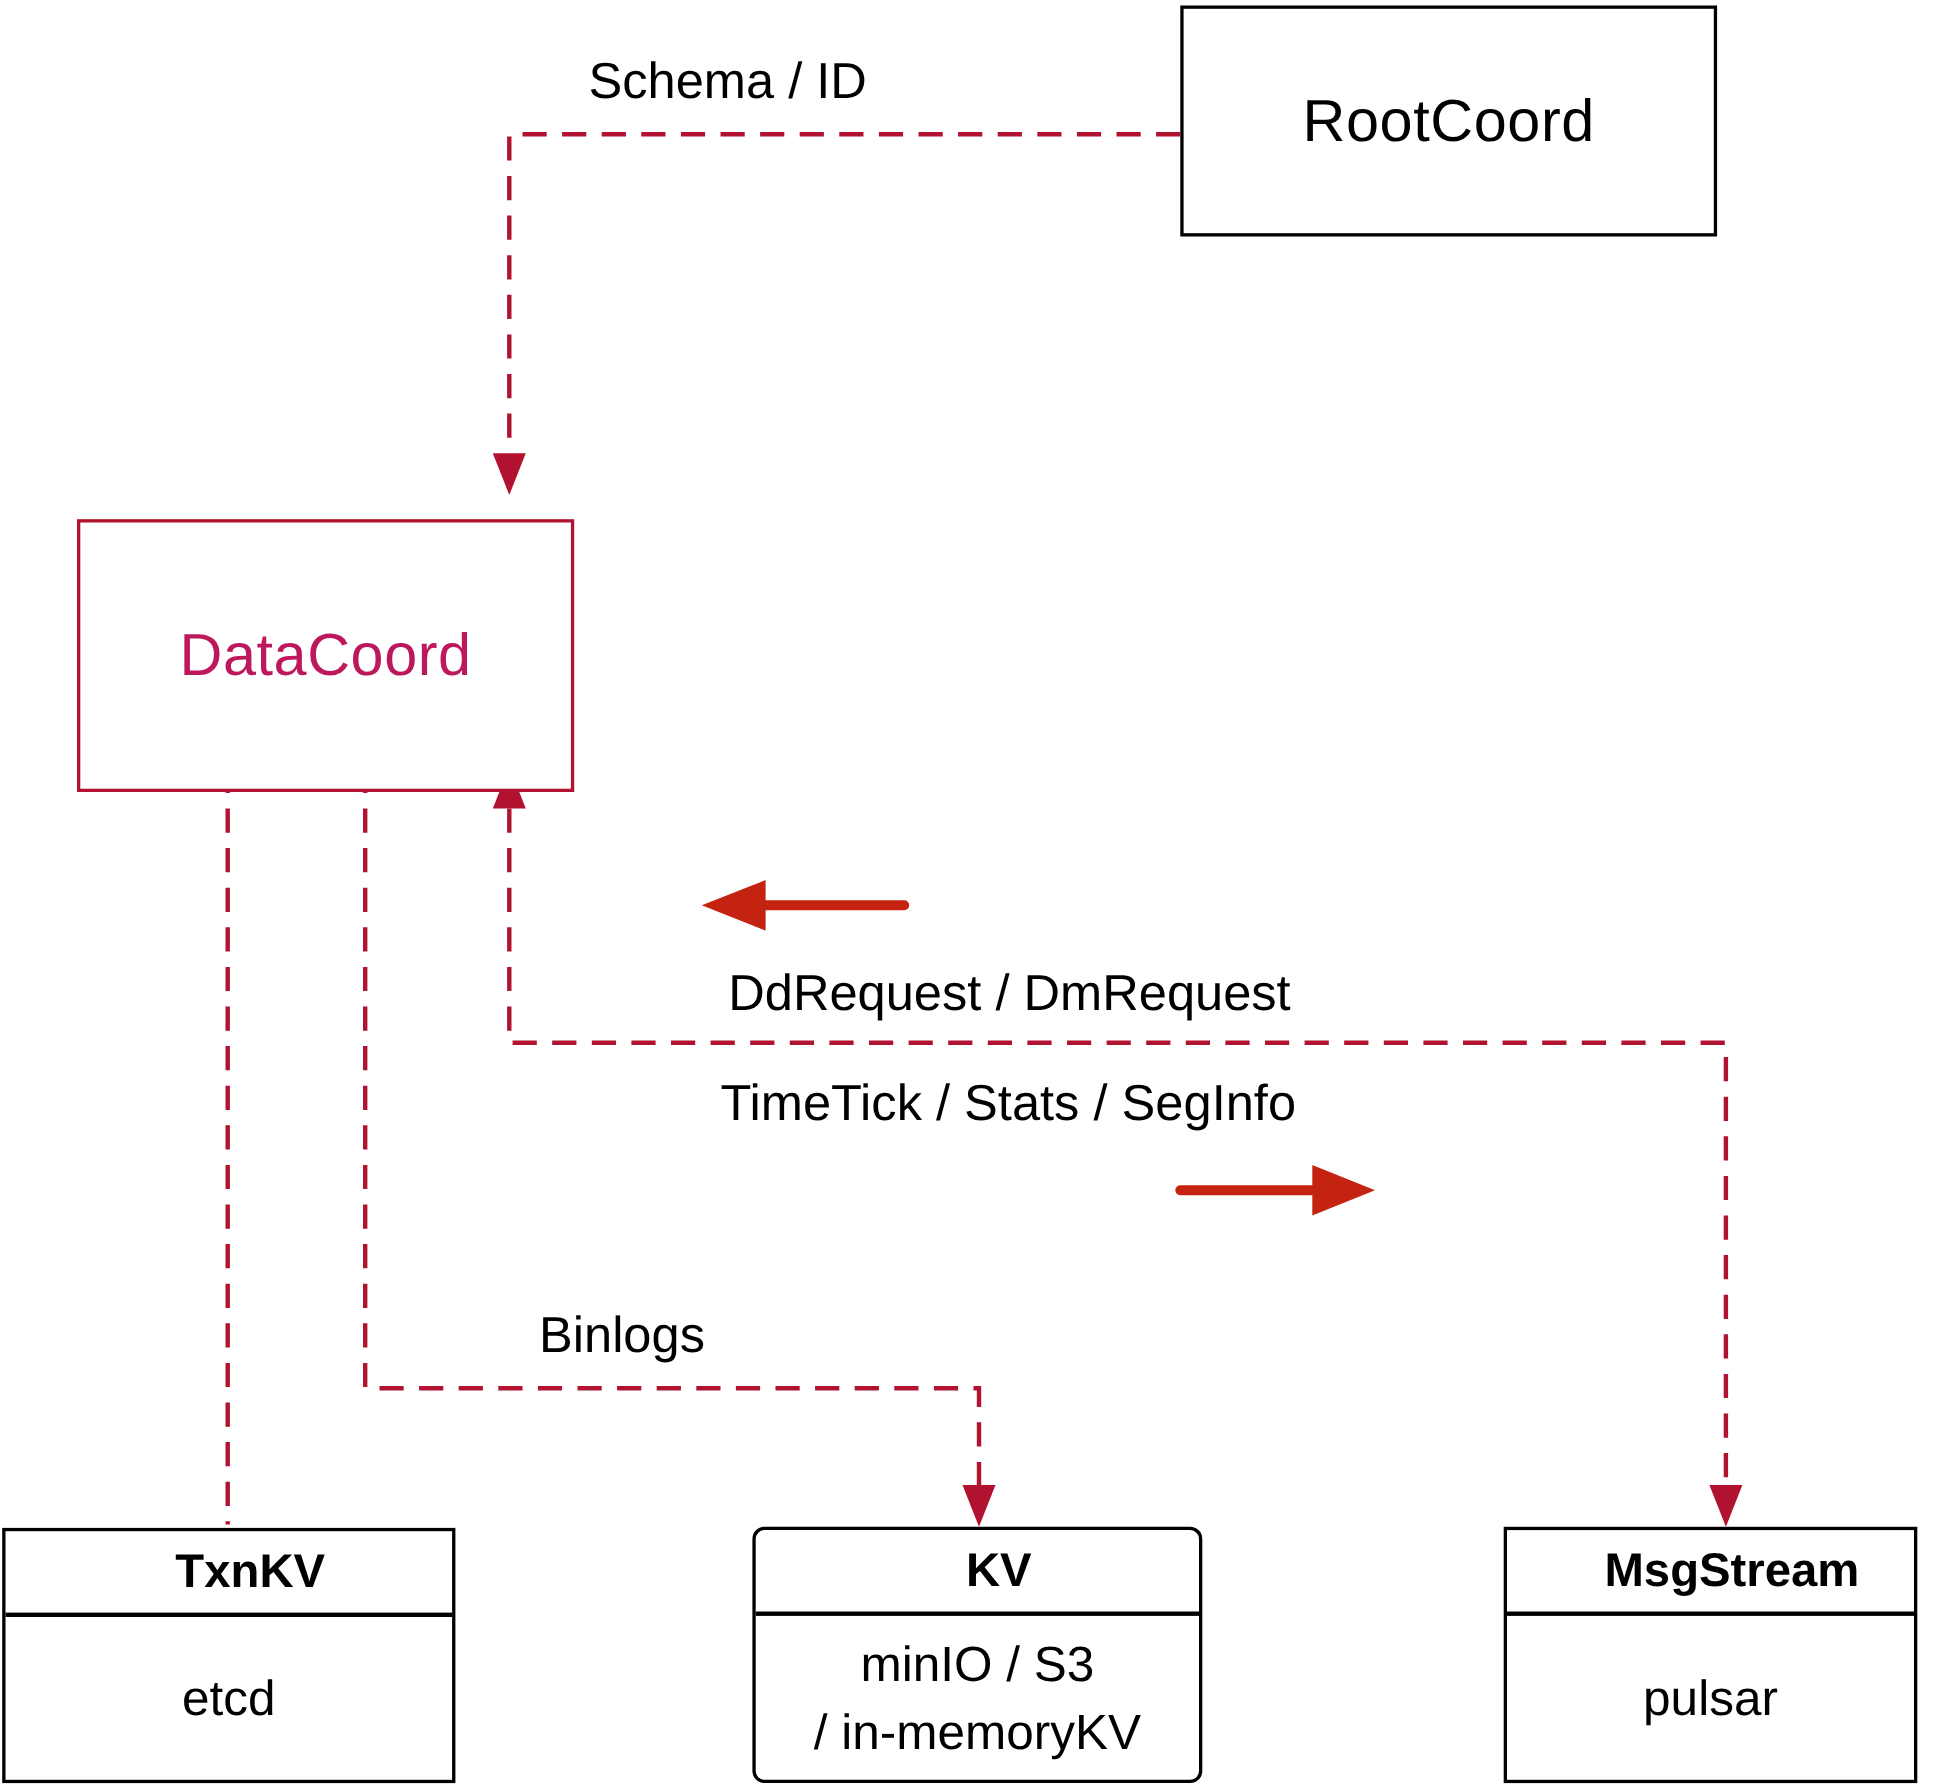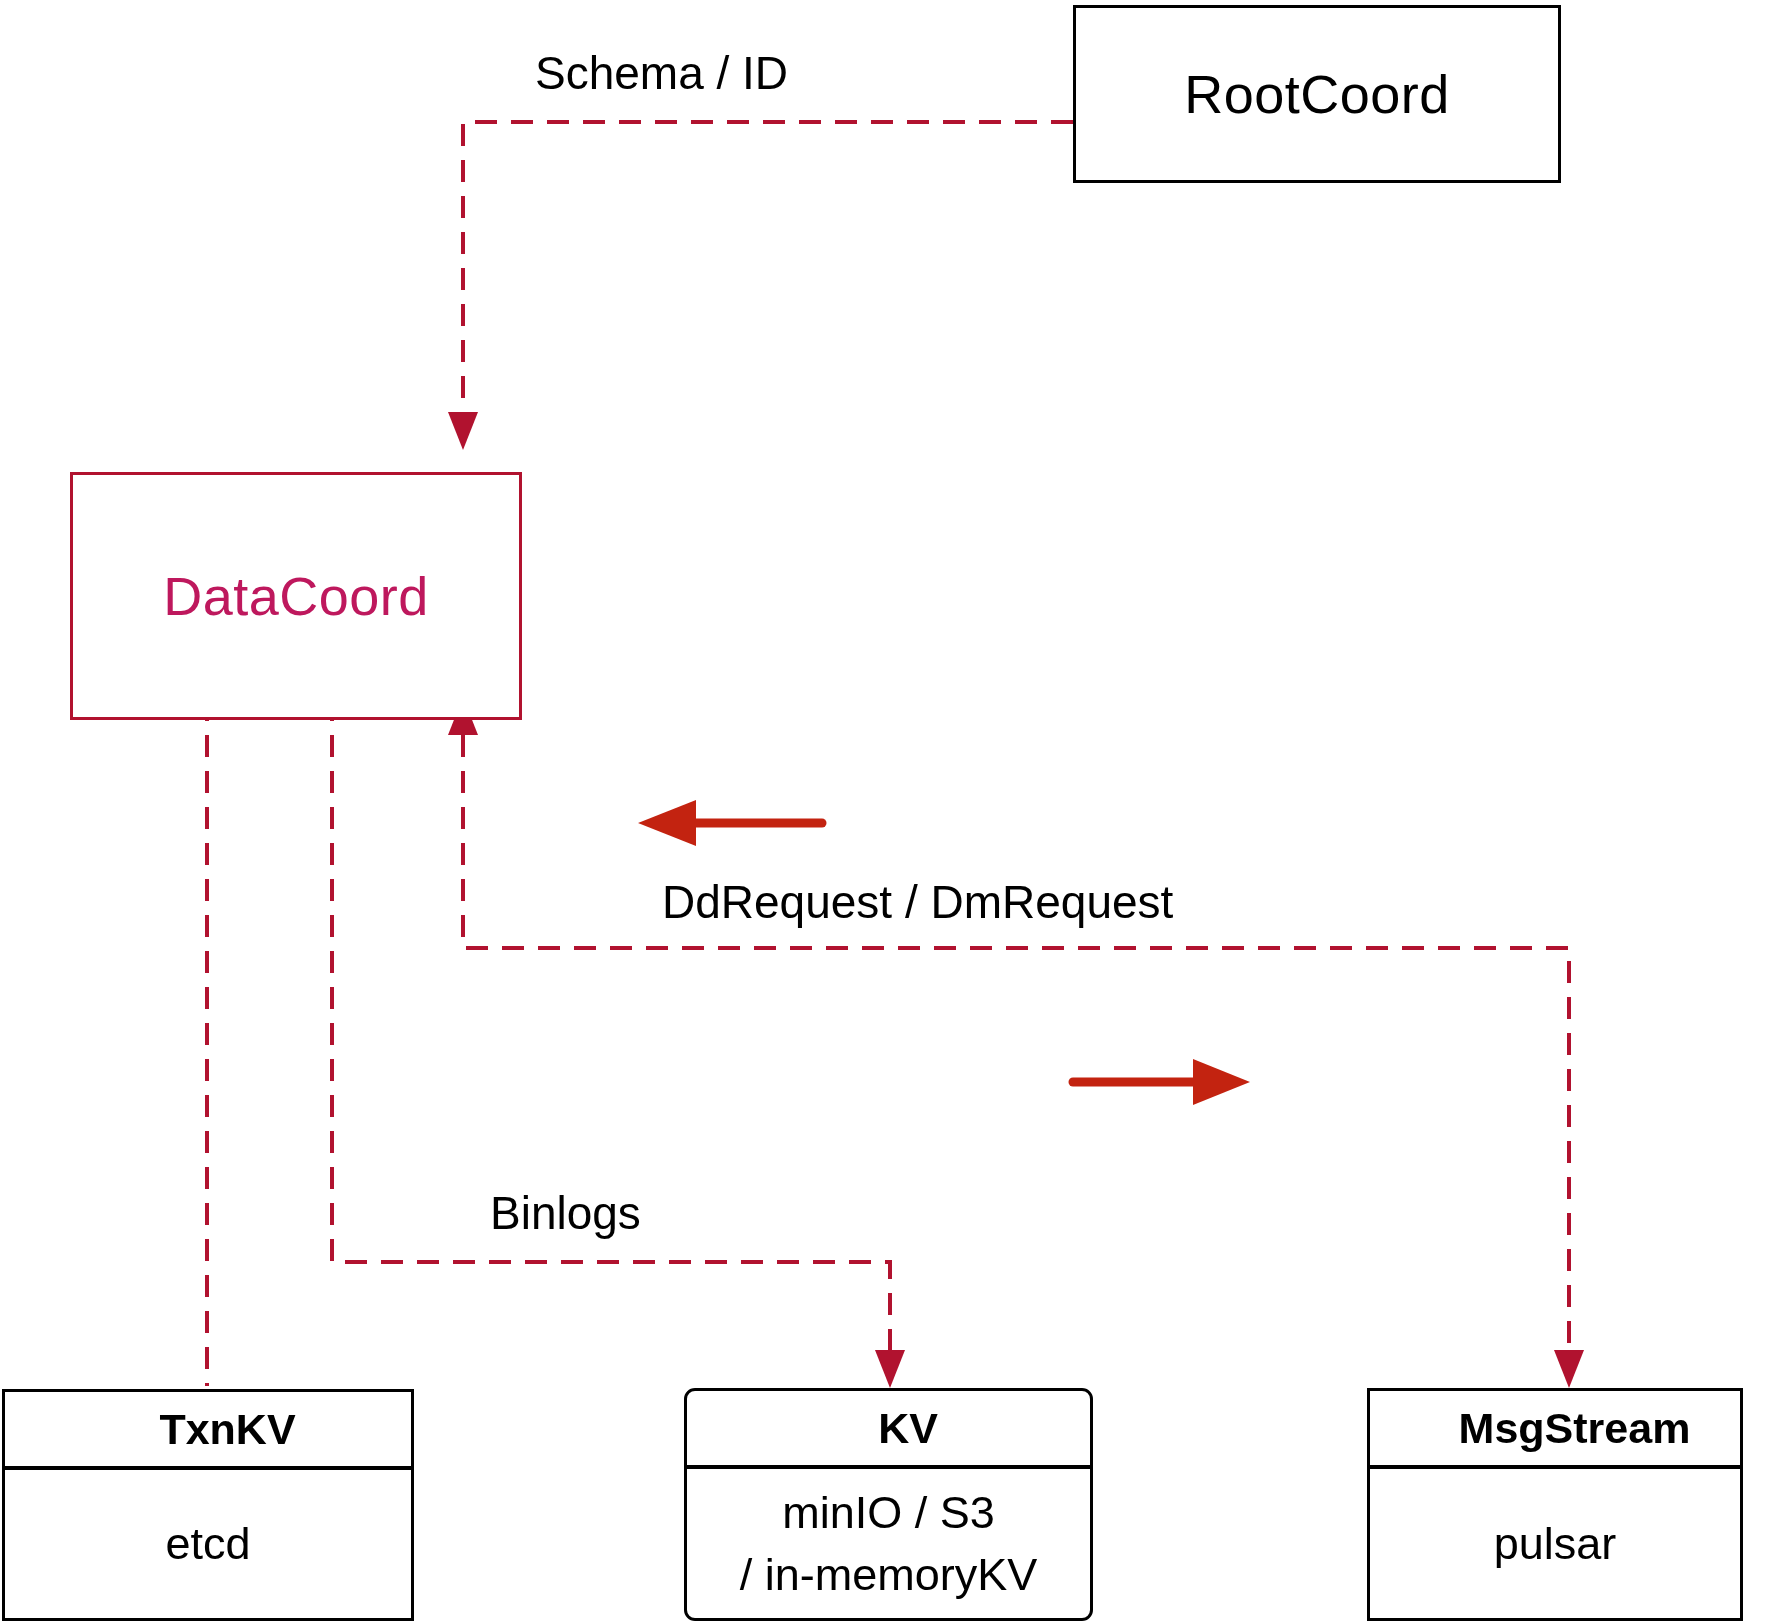--- a/index.html
+++ b/index.html
@@ -74,32 +74,33 @@
     <g>
       <path class="bigarrow" d="M822 823 H695"></path>
       <polygon class="bighead" points="638,823 696,800 696,846"></polygon>
     </g>
     <g>
       <path class="bigarrow" d="M1073 1082 H1194"></path>
       <polygon class="bighead" points="1250,1082 1193,1059 1193,1105"></polygon>
     </g>
   </svg>
 
-  <div class="node black" style="left:1073px;top:5px;width:488px;height:178px;">
+  <div class="node black" style="left:1073px;top:5px;width:488px;height:210px;">
     <span class="node-label">RootCoord</span>
   </div>
 
   <div class="node red" style="left:70px;top:448px;width:452px;height:248px;">
     <span class="node-label">DataCoord</span>
   </div>
 
   <div class="edge-label" style="left:535px;top:46px;">Schema / ID</div>
 
   <div class="edge-label" style="left:662px;top:875px;">DdRequest / DmRequest</div>
 
+  <div class="edge-label" style="left:655px;top:975px;">TimeTick / Stats / SegInfo</div>
 
   <div class="edge-label" style="left:490px;top:1186px;">Binlogs</div>
 
   <div class="tbox" style="left:2px;top:1389px;width:412px;height:232px;">
     <div class="thead">TxnKV</div>
     <div class="tbody">etcd</div>
   </div>
 
   <div class="tbox" style="left:684px;top:1388px;width:409px;height:233px;border-radius:11px;">
     <div class="thead">KV</div>

